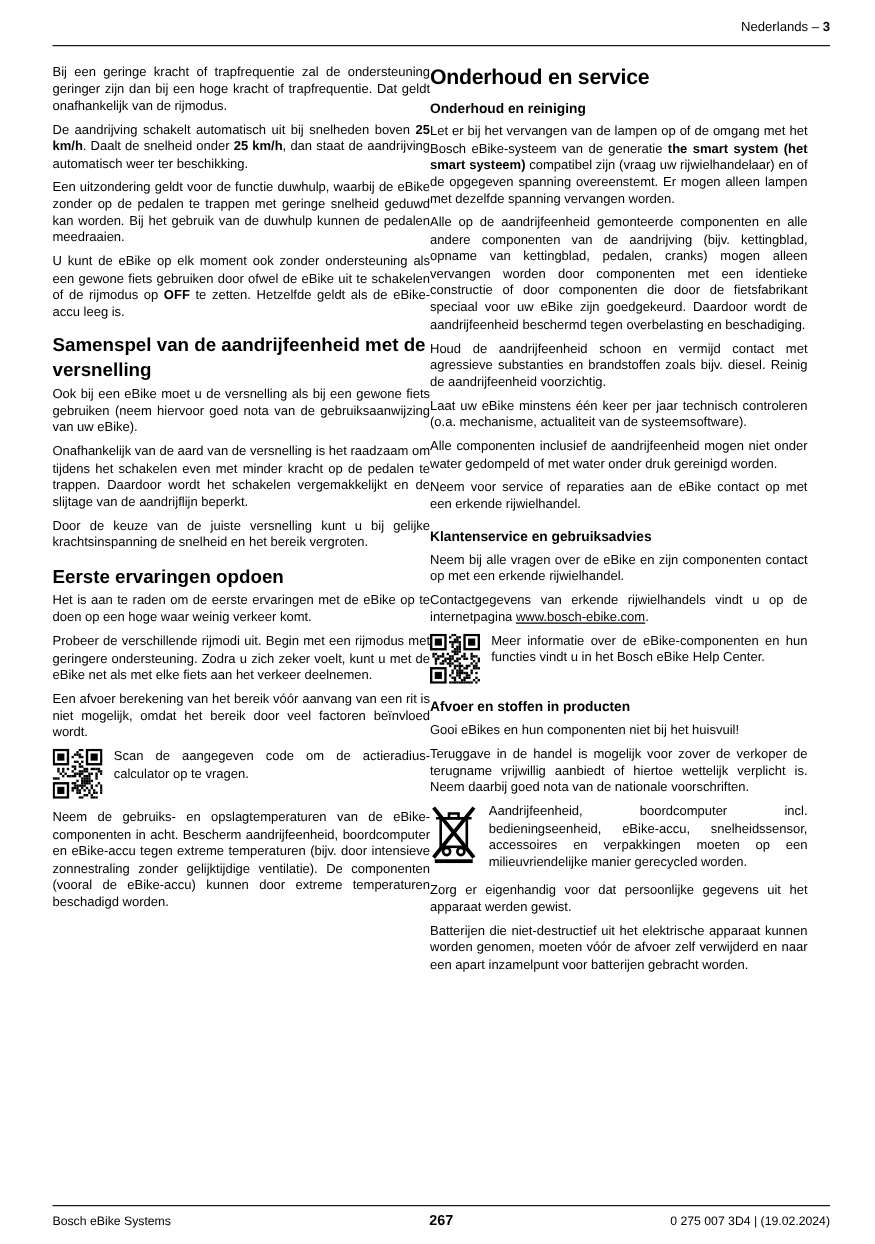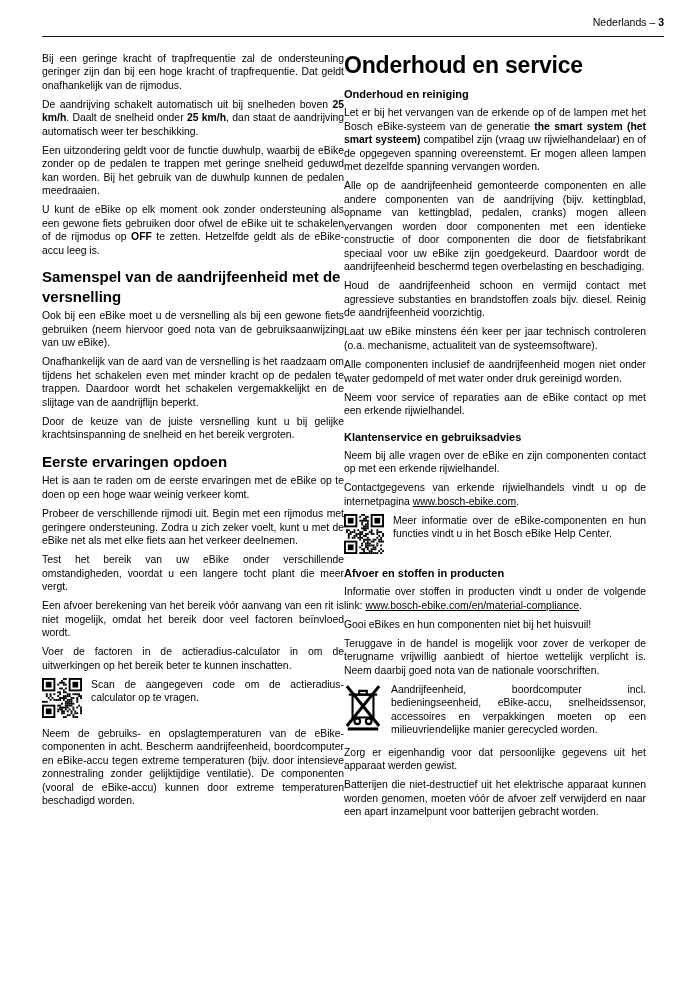--- a/index.html
+++ b/index.html
@@ -28,21 +28,21 @@
     align-items: flex-start;
   }
   .col {
     width: 302px; flex: 0 0 302px;
     font-size: 10.4px; line-height: 1.3;
     text-align: justify;
     hyphens: auto; -webkit-hyphens: auto;
   }
   .col p { margin: 0 0 5.5px; }
   h1.title {
-    font-size: 23px; font-weight: bold;
+    font-size: 17px; font-weight: bold;
     margin: 0 0 10px; text-align: left;
     letter-spacing: -0.2px; line-height: 1.15;
   }
   h2.section {
     font-size: 11px; font-weight: bold;
     margin: 13px 0 5px; text-align: left; line-height: 1.2;
   }
   h2.section:first-of-type { margin-top: 0; }
   h3.sub {
     font-size: 15px; font-weight: bold;
@@ -84,24 +84,22 @@
       <p><span>U kunt de eBike op elk moment ook zonder ondersteuning als een gewone fiets gebruiken door ofwel de eBike uit te schakelen of de rijmodus op </span><b>OFF</b><span> te zetten. Hetzelfde geldt als de eBike-accu leeg is.</span></p>
 
       <h3 class="sub">Samenspel van de aandrijfeenheid met de versnelling</h3>
       <p>Ook bij een eBike moet u de versnelling als bij een gewone fiets gebruiken (neem hiervoor goed nota van de gebruiksaanwijzing van uw eBike).</p>
       <p>Onafhankelijk van de aard van de versnelling is het raadzaam om tijdens het schakelen even met minder kracht op de pedalen te trappen. Daardoor wordt het schakelen vergemakkelijkt en de slijtage van de aandrijflijn beperkt.</p>
       <p>Door de keuze van de juiste versnelling kunt u bij gelijke krachtsinspanning de snelheid en het bereik vergroten.</p>
 
       <h3 class="sub">Eerste ervaringen opdoen</h3>
       <p>Het is aan te raden om de eerste ervaringen met de eBike op te doen op een hoge waar weinig verkeer komt.</p>
       <p>Probeer de verschillende rijmodi uit. Begin met een rijmodus met geringere ondersteuning. Zodra u zich zeker voelt, kunt u met de eBike net als met elke fiets aan het verkeer deelnemen.</p>
-      <p>Test het bereik van uw eBike onder verschillende omstandigheden, voordat u een langere tocht plant die meer vergt.</p>
 
       <p>Een afvoer berekening van het bereik vóór aanvang van een rit is niet mogelijk, omdat het bereik door veel factoren beïnvloed wordt.</p>
-      <p>Voer de factoren in de actieradius-calculator in om de uitwerkingen op het bereik beter te kunnen inschatten.</p>
 
       <div class="media">
         <svg class="qr" aria-hidden="true" viewBox="0 0 21 21">
             <rect x="0" y="0" width="21" height="21" fill="#fff"></rect>
             <rect x="0" y="0" width="7" height="7" fill="#000"></rect>
             <rect x="1" y="1" width="5" height="5" fill="#fff"></rect>
             <rect x="2" y="2" width="3" height="3" fill="#000"></rect>
             <rect x="14" y="0" width="7" height="7" fill="#000"></rect>
             <rect x="15" y="1" width="5" height="5" fill="#fff"></rect>
             <rect x="16" y="2" width="3" height="3" fill="#000"></rect>
@@ -225,21 +223,21 @@
         <p>Scan de aangegeven code om de actieradius-calculator op te vragen.</p>
       </div>
 
       <p>Neem de gebruiks- en opslagtemperaturen van de eBike-componenten in acht. Bescherm aandrijfeenheid, boordcomputer en eBike-accu tegen extreme temperaturen (bijv. door intensieve zonnestraling zonder gelijktijdige ventilatie). De componenten (vooral de eBike-accu) kunnen door extreme temperaturen beschadigd worden.</p>
     </section>
 
     <section class="col">
       <h1 class="title">Onderhoud en service</h1>
 
       <h2 class="section">Onderhoud en reiniging</h2>
-      <p><span>Let er bij het vervangen van de erkende op of de lampen met het Bosch eBike-systeem van de generatie </span><b>the smart system (het smart systeem)</b><span> compatibel zijn (vraag uw rijwielhandelaar) en of de opgegeven spanning overeenstemt. Er mogen alleen lampen met dezelfde spanning vervangen worden.</span></p>
+      <p><span>Let er bij het vervangen van de lampen op of de omgang met het Bosch eBike-systeem van de generatie </span><b>the smart system (het smart systeem)</b><span> compatibel zijn (vraag uw rijwielhandelaar) en of de opgegeven spanning overeenstemt. Er mogen alleen lampen met dezelfde spanning vervangen worden.</span></p>
       <p>Alle op de aandrijfeenheid gemonteerde componenten en alle andere componenten van de aandrijving (bijv. kettingblad, opname van kettingblad, pedalen, cranks) mogen alleen vervangen worden door componenten met een identieke constructie of door componenten die door de fietsfabrikant speciaal voor uw eBike zijn goedgekeurd. Daardoor wordt de aandrijfeenheid beschermd tegen overbelasting en beschadiging.</p>
       <p>Houd de aandrijfeenheid schoon en vermijd contact met agressieve substanties en brandstoffen zoals bijv. diesel. Reinig de aandrijfeenheid voorzichtig.</p>
       <p>Laat uw eBike minstens één keer per jaar technisch controleren (o.a. mechanisme, actualiteit van de systeemsoftware).</p>
       <p>Alle componenten inclusief de aandrijfeenheid mogen niet onder water gedompeld of met water onder druk gereinigd worden.</p>
       <p>Neem voor service of reparaties aan de eBike contact op met een erkende rijwielhandel.</p>
 
       <h2 class="section">Klantenservice en gebruiksadvies</h2>
       <p>Neem bij alle vragen over de eBike en zijn componenten contact op met een erkende rijwielhandel.</p>
       <p><span>Contactgegevens van erkende rijwielhandels vindt u op de internetpagina </span><span class="u">www.bosch-ebike.com</span><span>.</span></p>
 
@@ -382,21 +380,20 @@
             <rect x="14" y="20" width="1" height="1" fill="#000"></rect>
             <rect x="15" y="20" width="1" height="1" fill="#000"></rect>
             <rect x="16" y="20" width="1" height="1" fill="#000"></rect>
             <rect x="17" y="20" width="1" height="1" fill="#000"></rect>
             <rect x="19" y="20" width="1" height="1" fill="#000"></rect>
           </svg>
         <p>Meer informatie over de eBike-componenten en hun functies vindt u in het Bosch eBike Help Center.</p>
       </div>
 
       <h2 class="section">Afvoer en stoffen in producten</h2>
-      <p><span>Informatie over stoffen in producten vindt u onder de volgende link: </span><span class="u">www.bosch-ebike.com/en/material-compliance</span><span>.</span></p>
       <p>Gooi eBikes en hun componenten niet bij het huisvuil!</p>
       <p>Teruggave in de handel is mogelijk voor zover de verkoper de terugname vrijwillig aanbiedt of hiertoe wettelijk verplicht is. Neem daarbij goed nota van de nationale voorschriften.</p>
 
       <div class="media">
         <svg class="weee" viewBox="0 0 40 50" aria-hidden="true">
           <g fill="none" stroke="#000" stroke-width="2.2">
             <rect x="9" y="12" width="22" height="24"></rect>
             <line x1="5" y1="12" x2="35" y2="12"></line>
             <path d="M16 12 V8 H24 V12"></path>
             <circle cx="14" cy="40" r="3"></circle>
@@ -410,14 +407,22 @@
         </svg>
         <p>Aandrijfeenheid, boordcomputer incl. bedieningseenheid, eBike-accu, snelheidssensor, accessoires en verpakkingen moeten op een milieuvriendelijke manier gerecycled worden.</p>
       </div>
 
       <p>Zorg er eigenhandig voor dat persoonlijke gegevens uit het apparaat werden gewist.</p>
       <p>Batterijen die niet-destructief uit het elektrische apparaat kunnen worden genomen, moeten vóór de afvoer zelf verwijderd en naar een apart inzamelpunt voor batterijen gebracht worden.</p>
     </section>
 
   </main>
 
+  <footer>
+    <hr class="rule">
+    <div class="footer-row">
+      <span>Bosch eBike Systems</span>
+      <span class="footer-page">267</span>
+      <span class="footer-right">0 275 007 3D4 | (19.02.2024)</span>
+    </div>
+  </footer>
 
 </div>
 
 </body></html>

